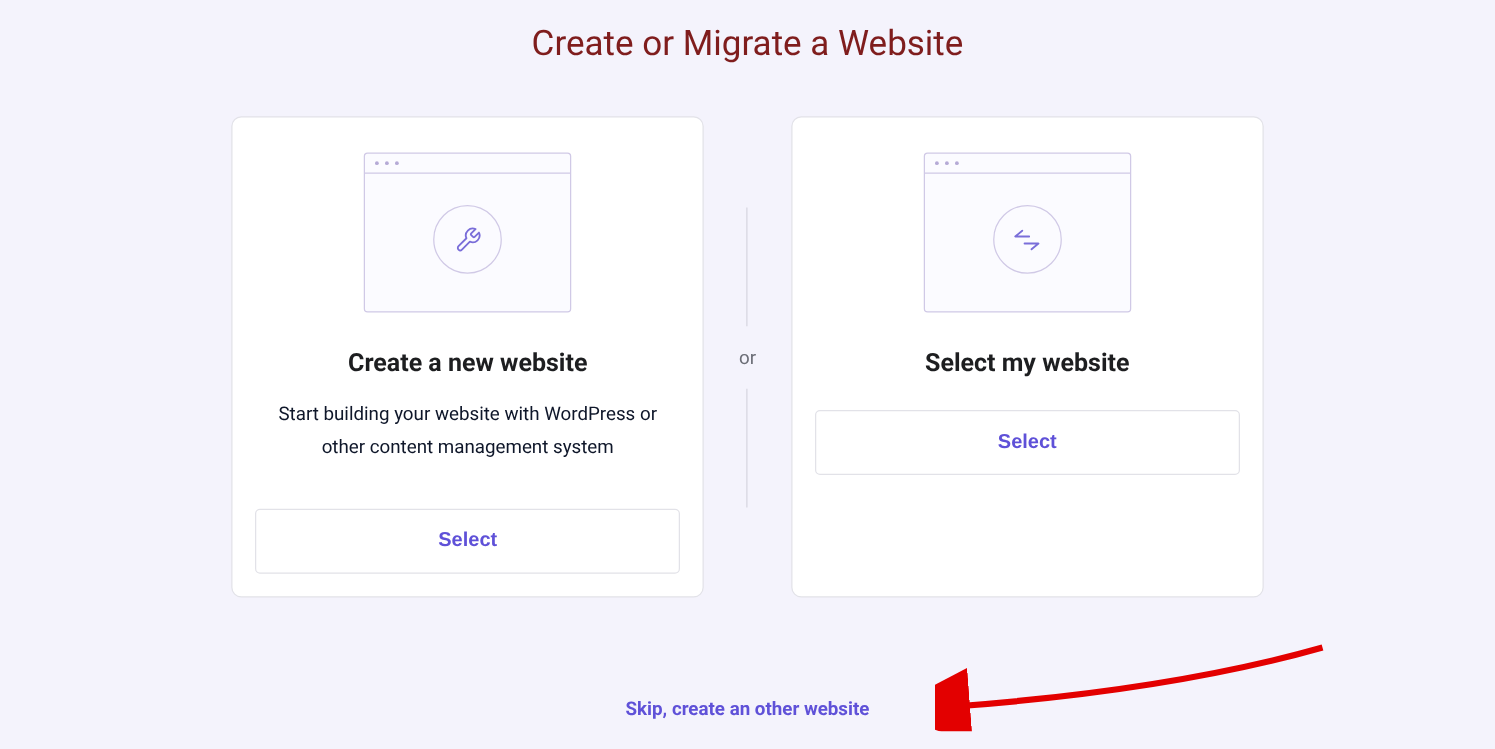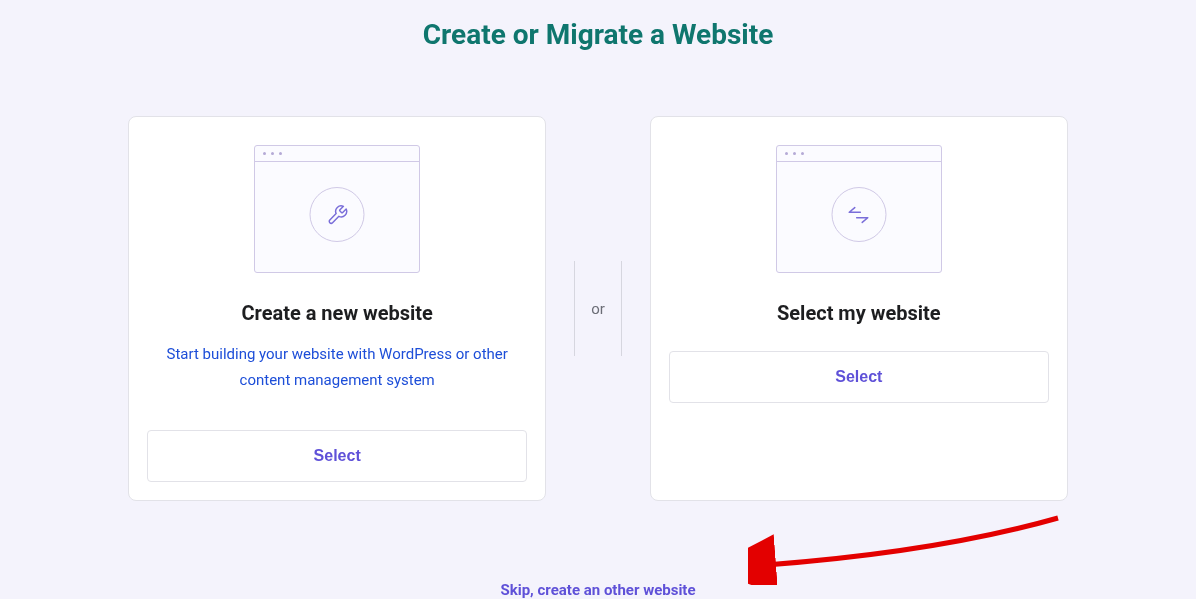--- a/index.html
+++ b/index.html
@@ -19,37 +19,37 @@
 
     .container {
       display: flex;
       flex-direction: column;
       align-items: center;
       padding-top: 18px;
     }
 
     .page-title {
       font-size: 28px;
-      font-weight: 700;
-      color: #0f766e;
-      margin-bottom: 65px;
+      font-weight: 400;
+      color: #7f1d1d;
+      margin-bottom: 42px;
     }
 
     .cards-row {
       display: flex;
       align-items: center;
       justify-content: center;
       gap: 28px;
     }
 
     .card {
       background-color: #ffffff;
       border: 1px solid #e2e2e8;
       border-radius: 8px;
-      width: 418px;
+      width: 378px;
       height: 385px;
       padding: 28px 18px 18px 18px;
       display: flex;
       flex-direction: column;
       align-items: center;
     }
 
     .illustration-frame {
       width: 166px;
       height: 128px;
@@ -93,21 +93,21 @@
     .card-title {
       font-size: 20px;
       font-weight: 700;
       color: #1d1e20;
       margin-bottom: 16px;
       text-align: center;
     }
 
     .card-description {
       font-size: 15px;
-      color: #1d4ed8;
+      color: #0f172a;
       text-align: center;
       line-height: 1.75;
       padding: 0 10px;
       flex-grow: 1;
     }
 
     .select-button {
       width: 100%;
       height: 52px;
       background-color: #ffffff;
@@ -115,21 +115,21 @@
       border-radius: 4px;
       font-size: 16px;
       font-weight: 700;
       color: #5f51d8;
       cursor: pointer;
       margin-top: 10px;
     }
 
     .divider-col {
       display: flex;
-      flex-direction: row;
+      flex-direction: column;
       align-items: center;
       gap: 16px;
       height: 300px;
       justify-content: center;
     }
 
     .divider-line {
       width: 1px;
       height: 95px;
       background-color: #d6d6df;

